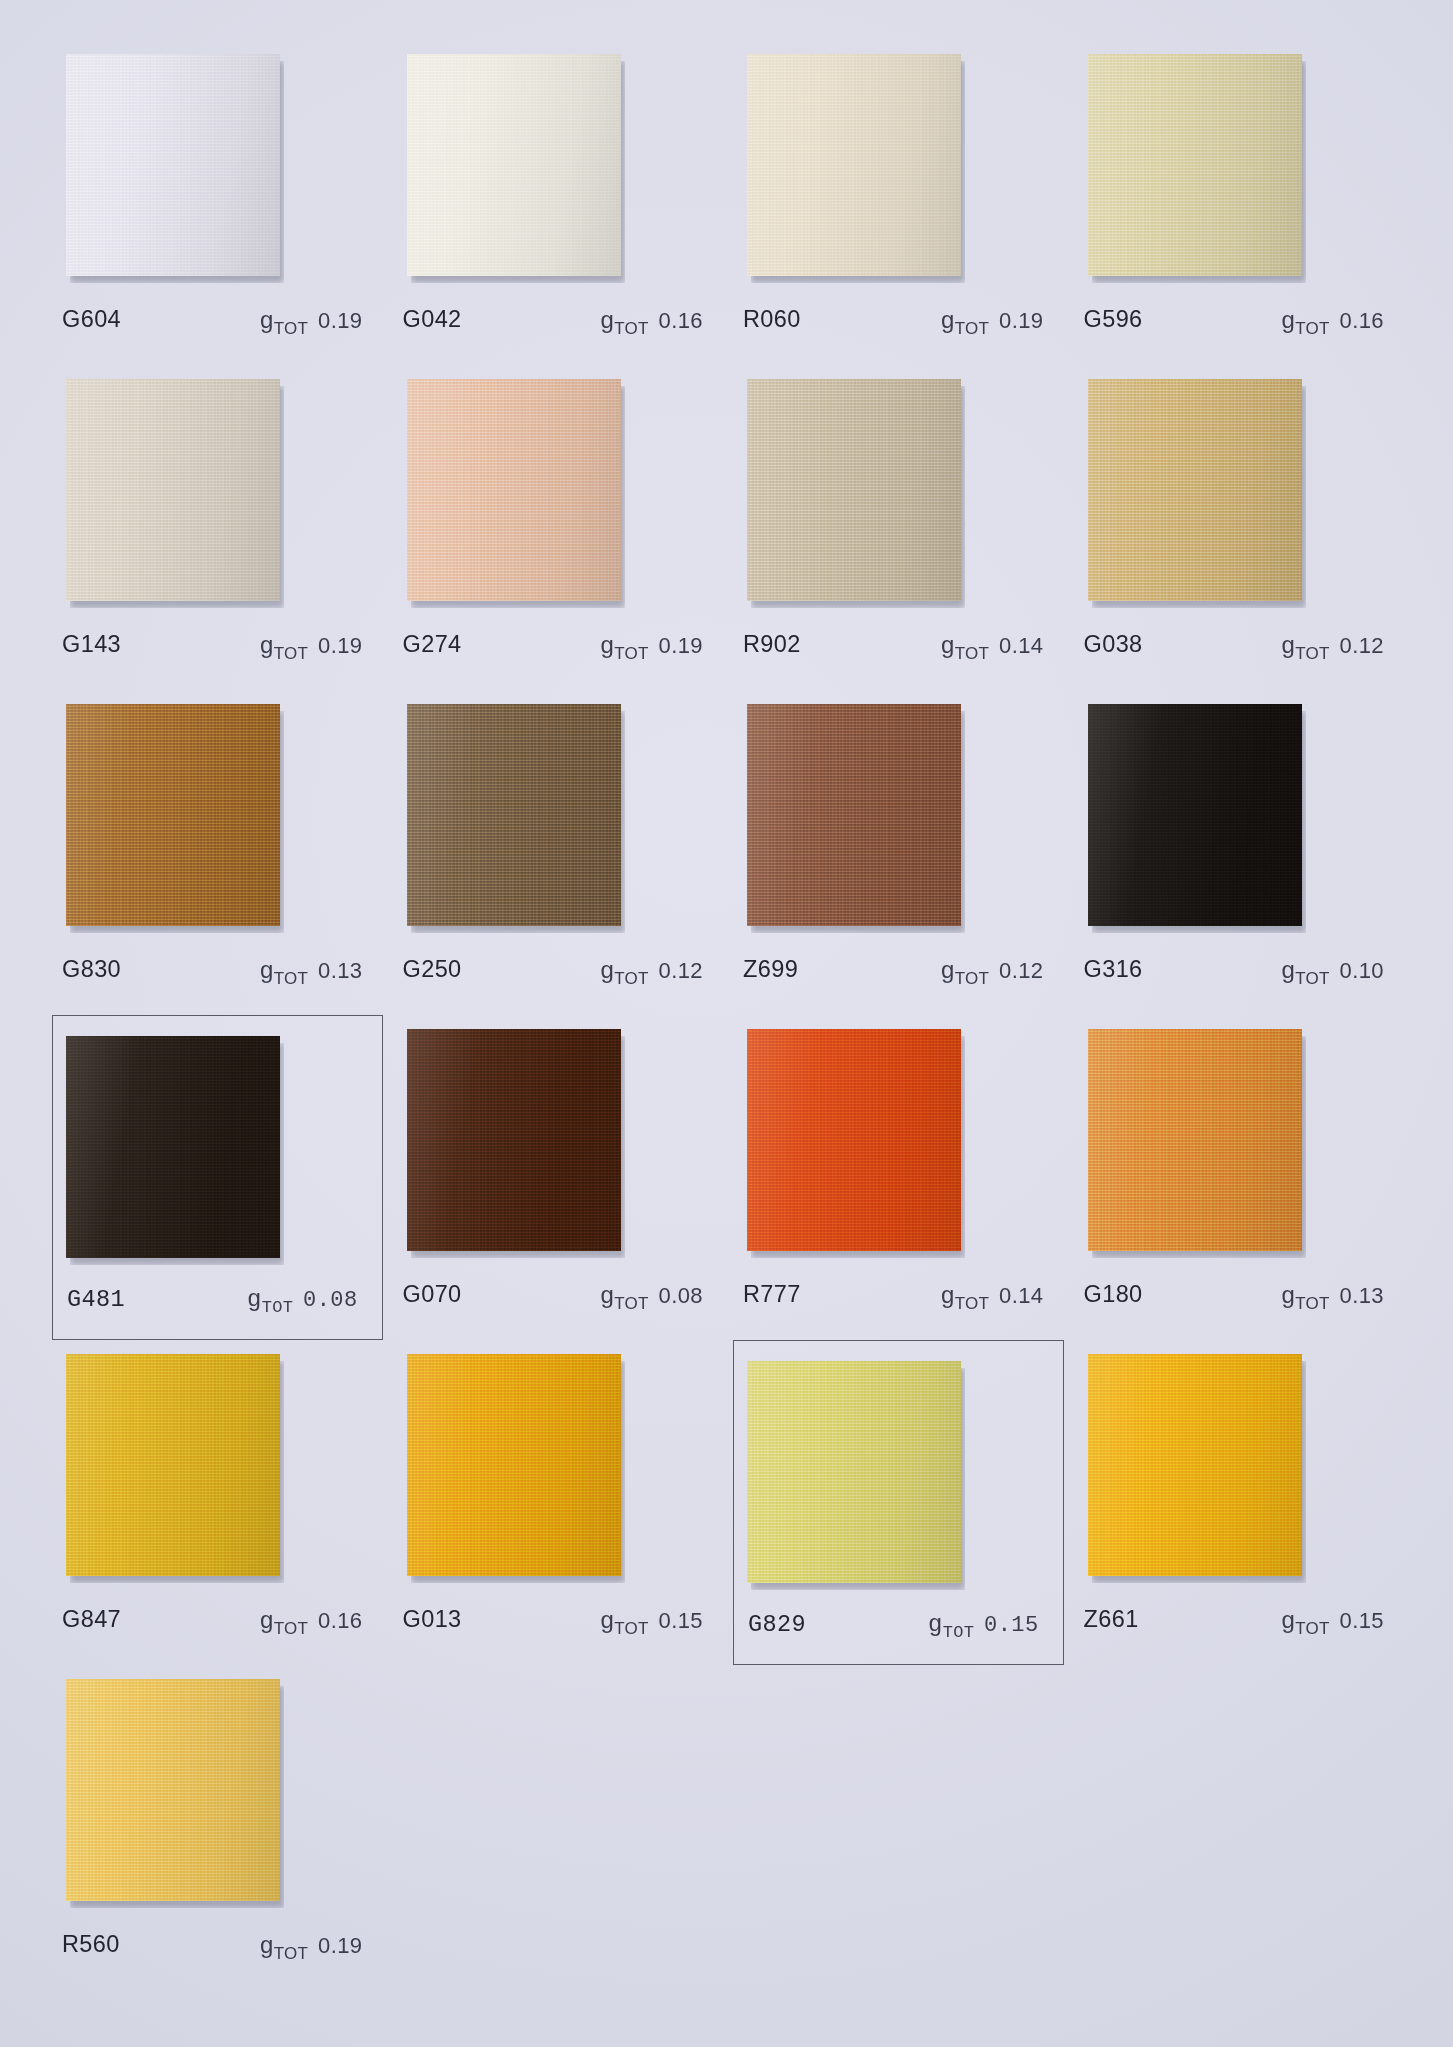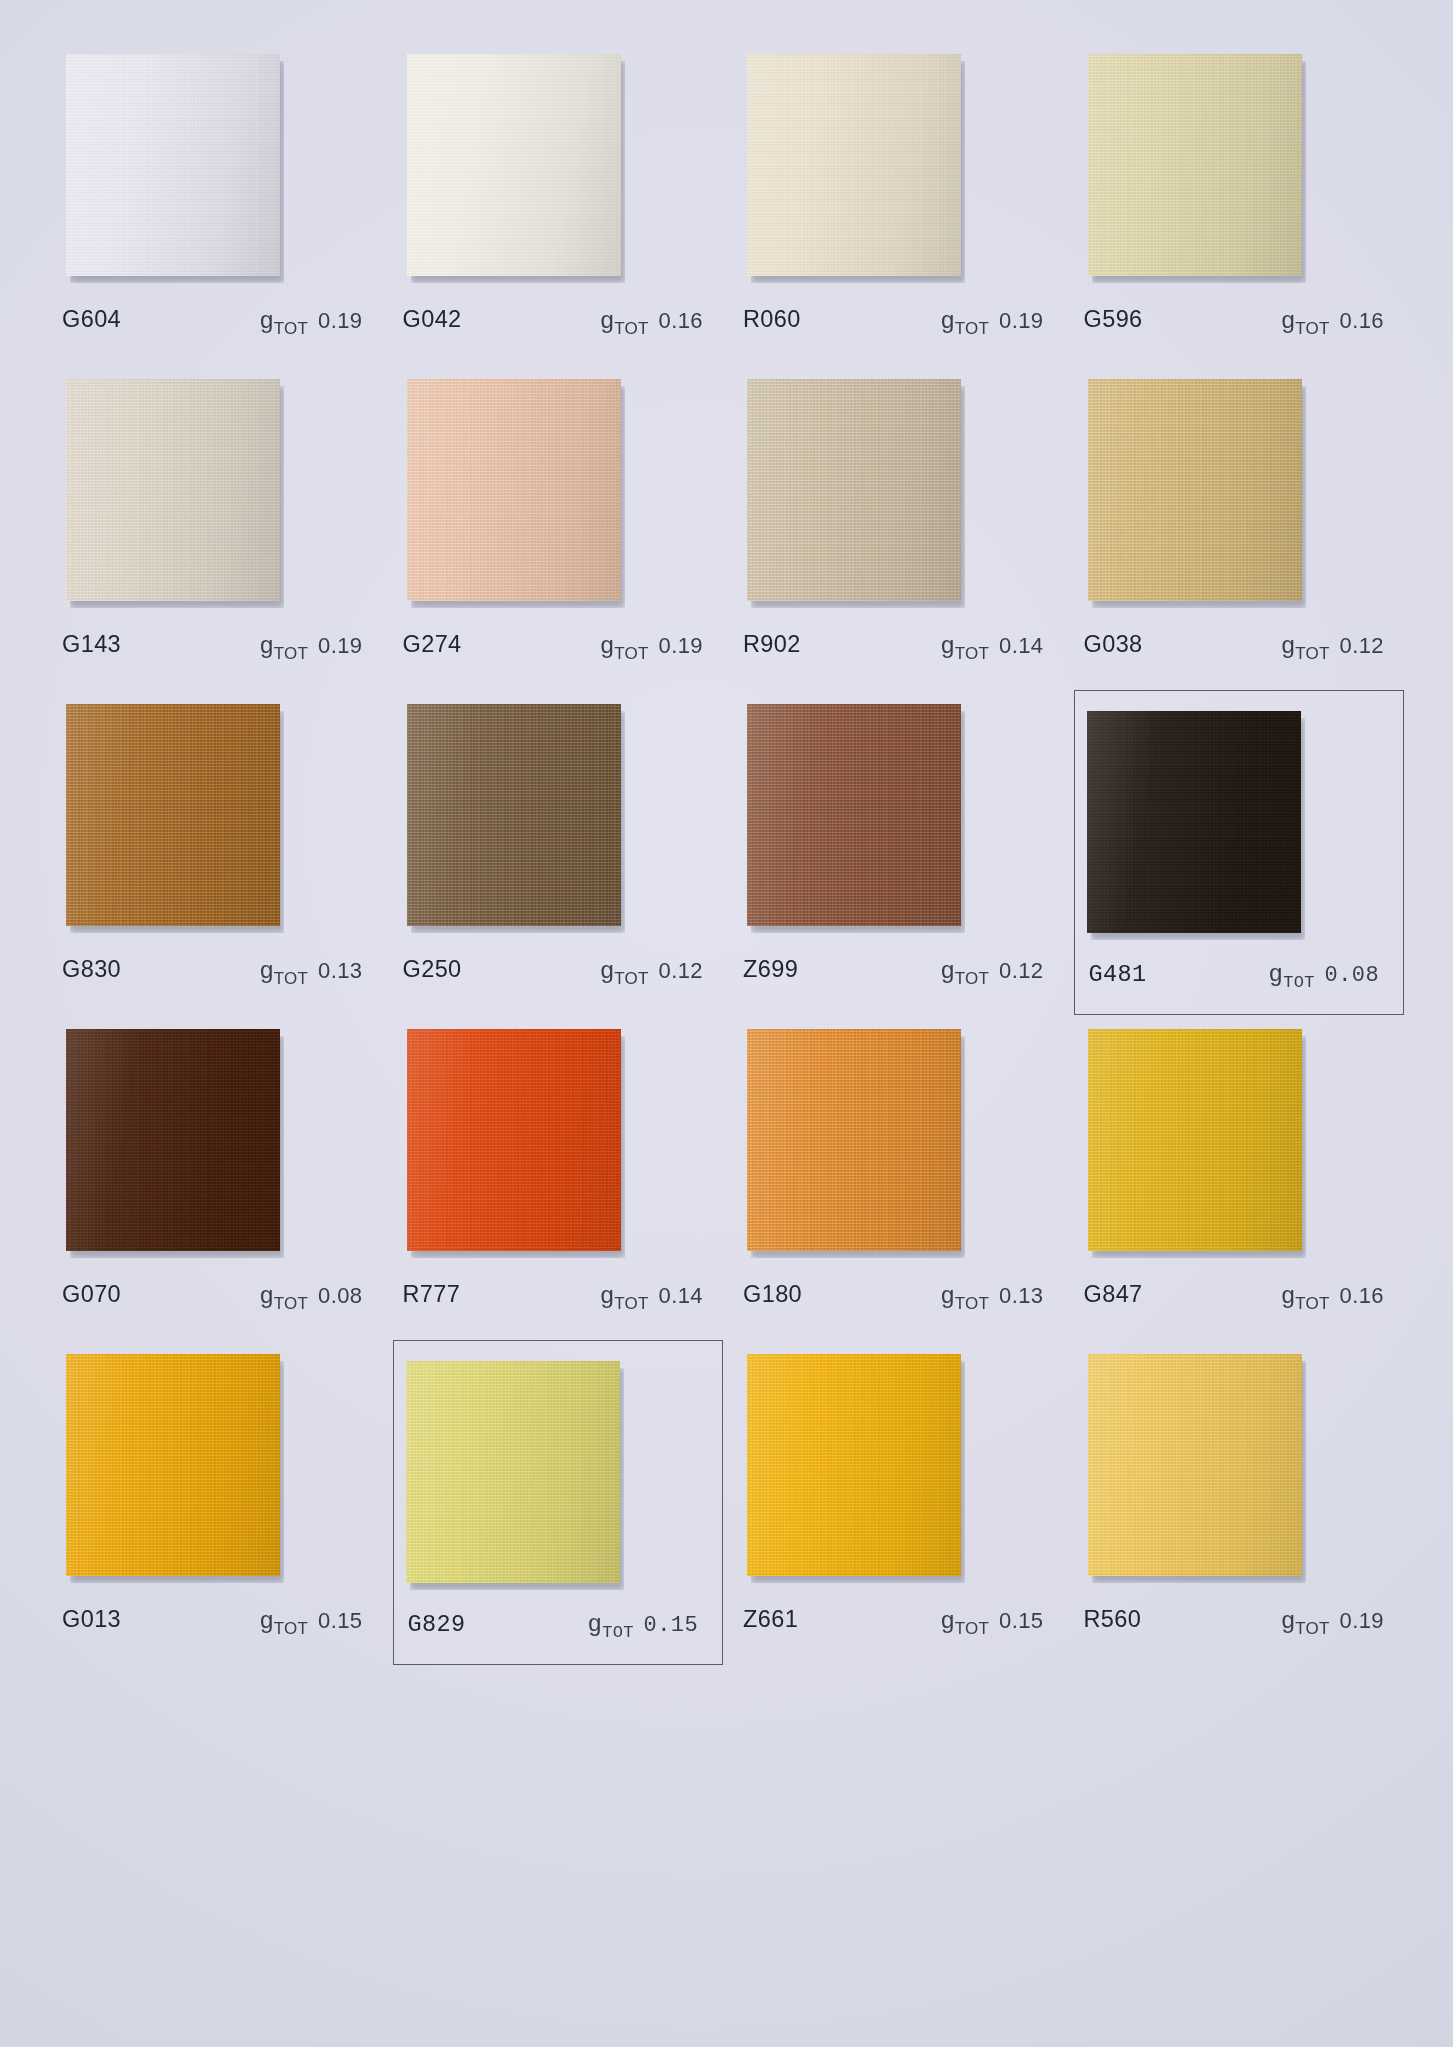--- a/index.html
+++ b/index.html
@@ -295,20 +295,33 @@
           <div class="swatch" style="background-color: rgb(141, 89, 65);">
             <div class="weave"></div>
             <div class="sheen"></div>
           </div>
         </div>
         <div class="label-row">
           <span class="code">Z699</span>
           <span class="gtot"><span class="g-main">g</span><span class="g-sub">TOT</span><span class="g-val">0.12</span></span>
         </div>
       </div>
+      <div class="cell">
+        <div class="swatch-wrap">
+          <div class="swatch-shadow"></div>
+          <div class="swatch" style="background-color: rgb(22, 18, 15);">
+            <div class="weave"></div>
+            <div class="sheen"></div>
+          </div>
+        </div>
+        <div class="label-row">
+          <span class="code">G316</span>
+          <span class="gtot"><span class="g-main">g</span><span class="g-sub">TOT</span><span class="g-val">0.10</span></span>
+        </div>
+      </div>
       <div class="cell selected">
         <div class="swatch-wrap">
           <div class="swatch-shadow"></div>
           <div class="swatch" style="background-color: rgb(36, 26, 19);">
             <div class="weave"></div>
             <div class="sheen"></div>
           </div>
         </div>
         <div class="label-row">
           <span class="code">G481</span>

